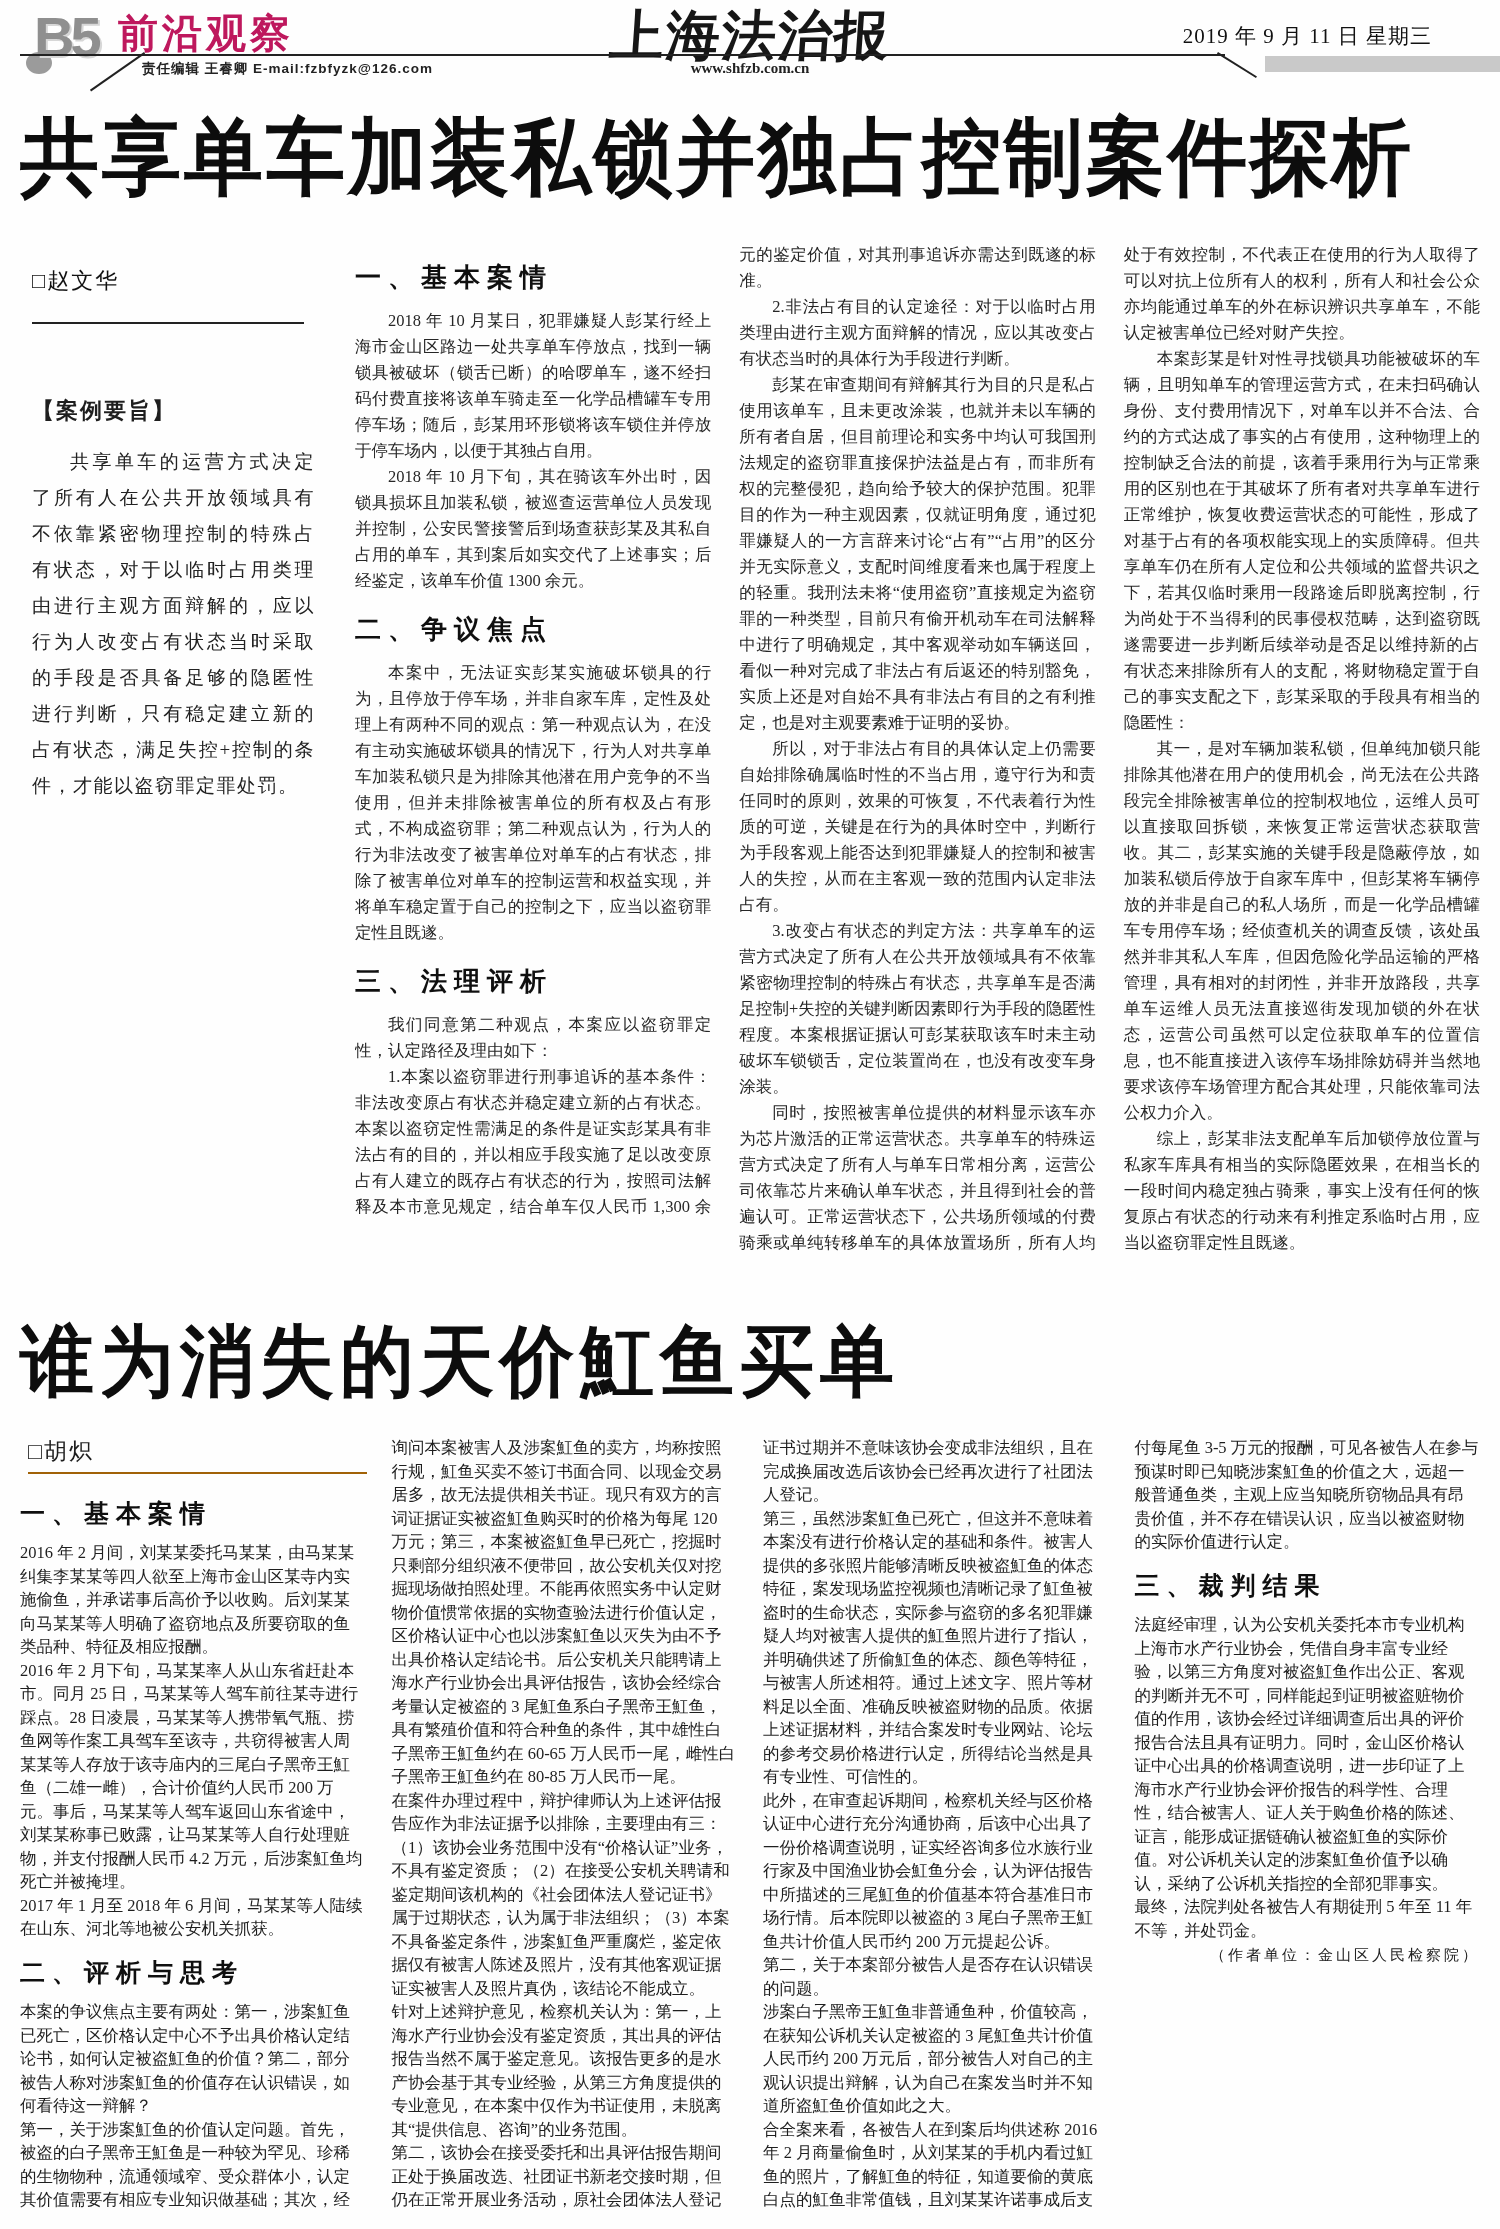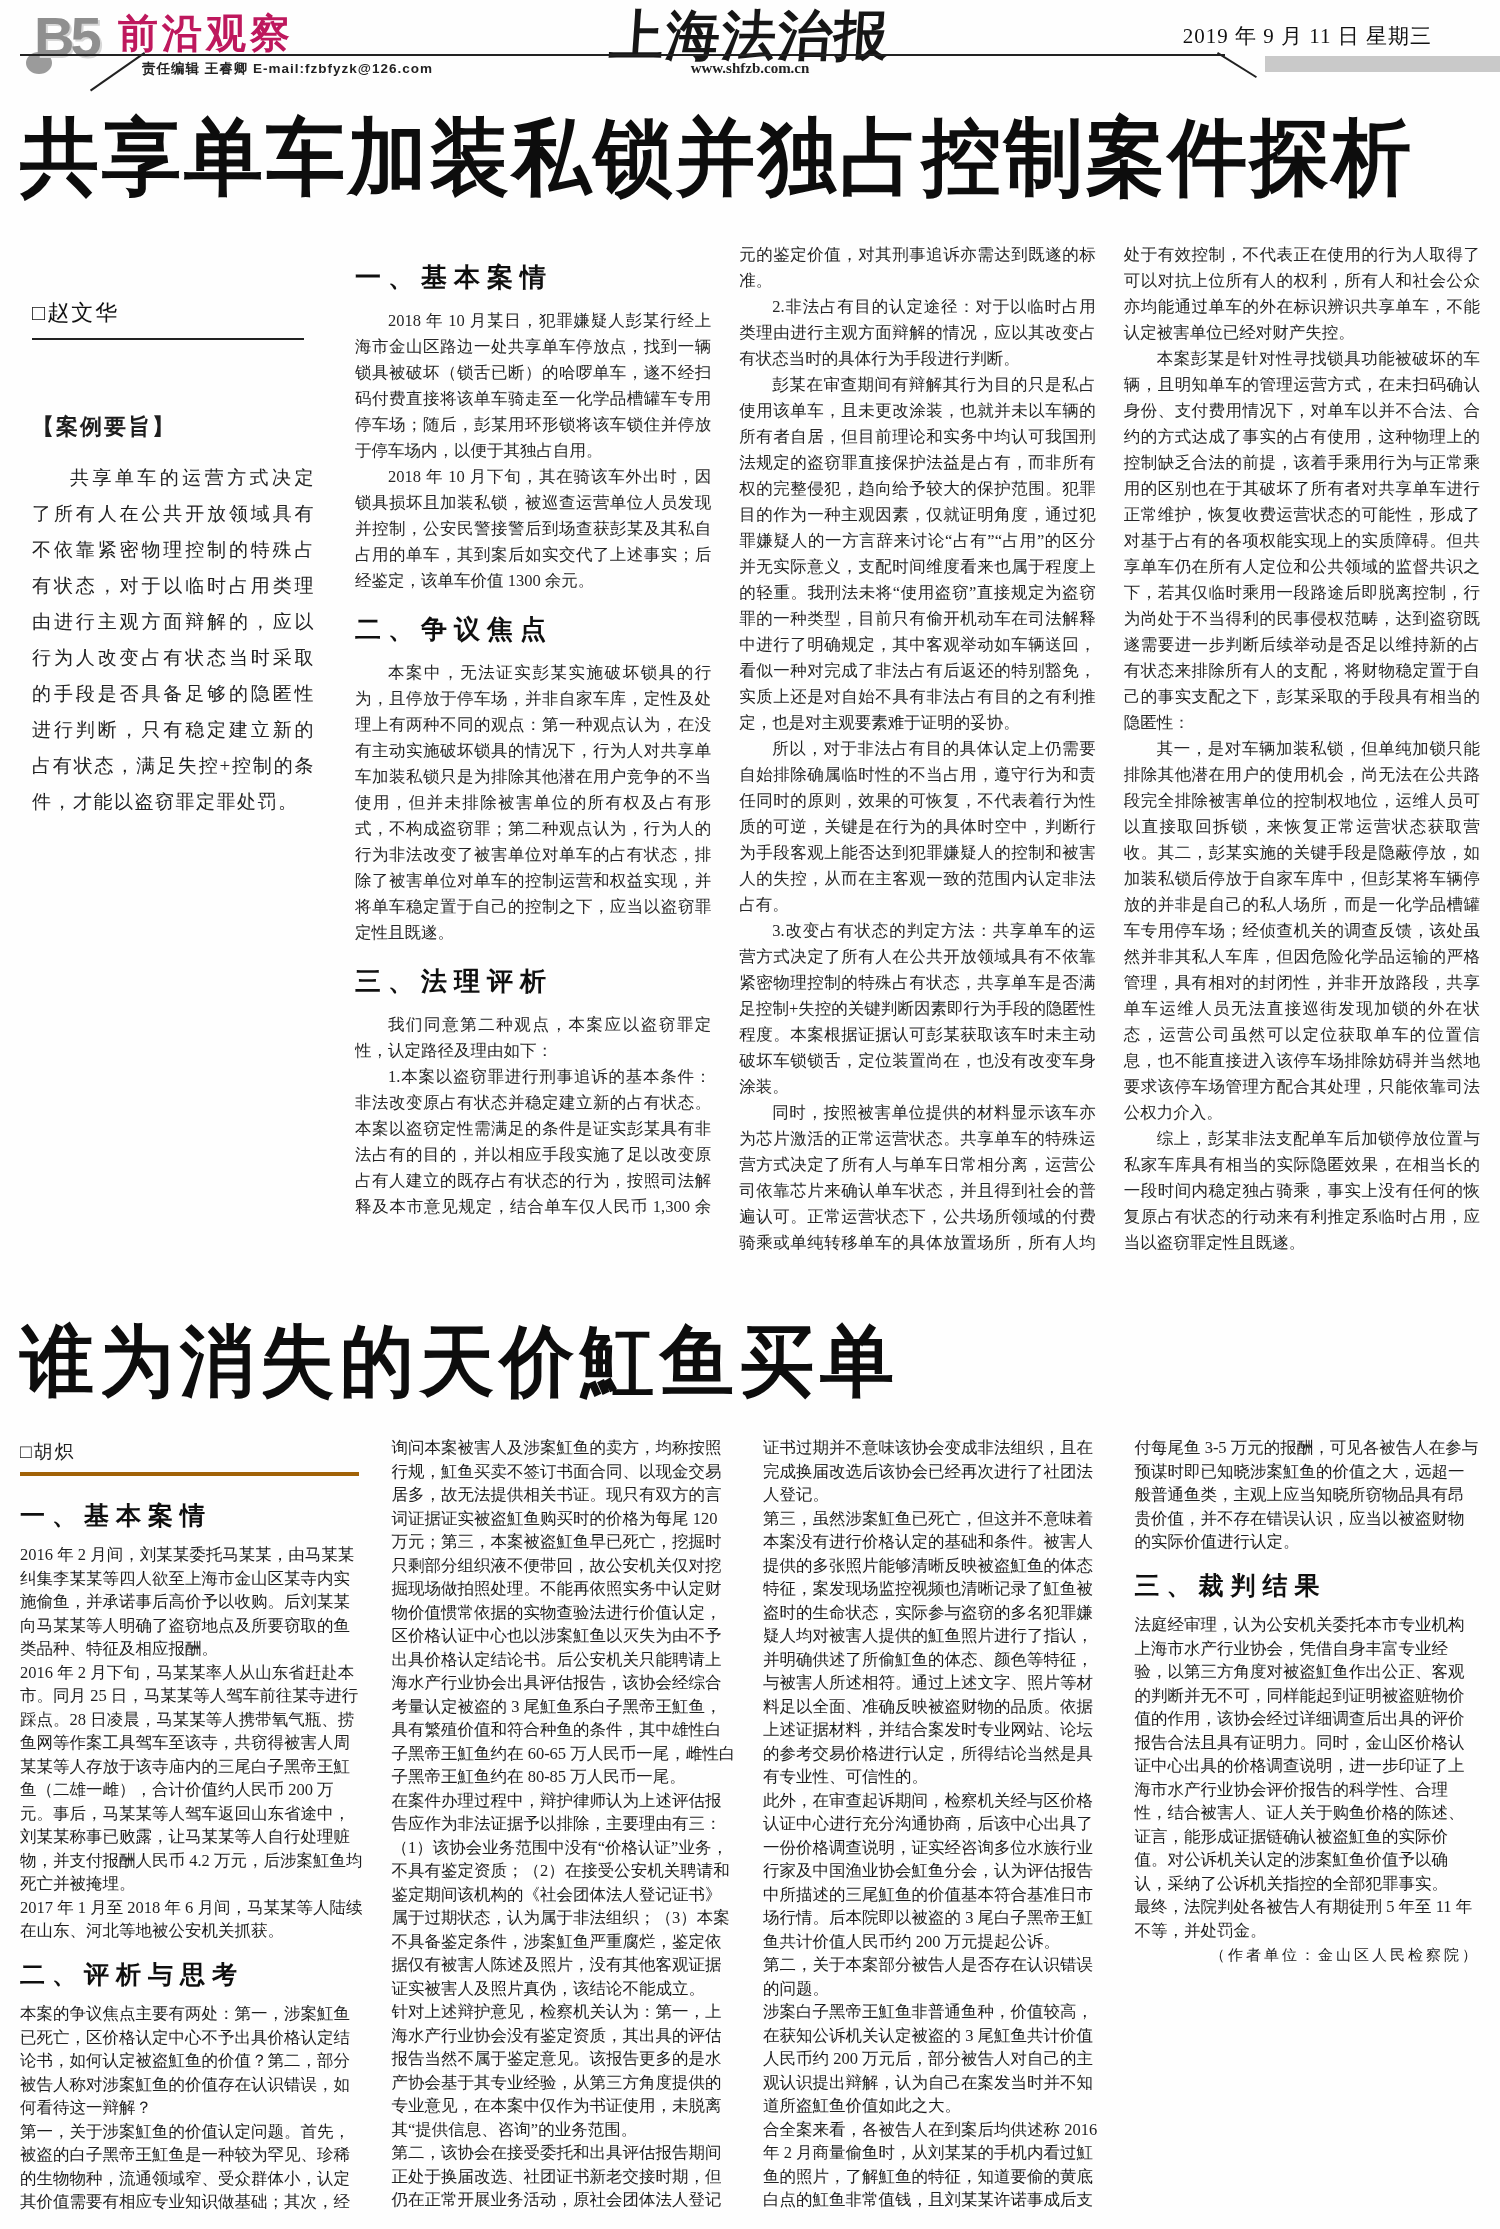--- a/index.html
+++ b/index.html
@@ -30,40 +30,40 @@
                transform:rotate(-35deg); transform-origin:right top; }
   .editor-line { position:absolute; left:122px; top:60px; font-size:13.5px; color:#222;
                  font-family:"Liberation Sans",sans-serif; font-weight:bold; letter-spacing:1px; }
 
   
   .a1-headline { margin-top:10px; font-family:"Liberation Sans",sans-serif; font-weight:900;
                  font-size:79px; letter-spacing:3px; color:#0d0d0d; white-space:nowrap;
                  transform:scaleY(1.06); transform-origin:top left; }
   .a1-body { display:flex; margin-top:34px; height:1020px; }
   .a1-left { width:295px; flex:0 0 295px; padding-left:12px; }
-  .author-block { margin-top:56px; padding-bottom:10px; border-bottom:2px solid #222;
+  .author-block { margin-top:24px; padding-bottom:26px; border-bottom:2px solid #222;
                   font-size:22px; letter-spacing:2px; color:#111; width:96%; }
   .abstract-title { margin-top:72px; font-size:22px; font-weight:bold; letter-spacing:2px; }
   .abstract-text { margin-top:18px; font-size:19px; line-height:36px; letter-spacing:1.5px;
                    text-align:justify; text-indent:2em; color:#222; }
   .flow { flex:1 1 auto; margin-left:40px; column-gap:28px; column-fill:auto; overflow:hidden; }
   .a1-flow { column-count:3; height:1020px; font-size:16.5px; line-height:26px; }
   .sec-heading { font-family:"Liberation Sans",sans-serif; font-weight:900; font-size:26px;
                  letter-spacing:7px; text-align:left; margin:22px 0 18px; color:#0f0f0f; }
   .flow p { text-align:justify; text-indent:2em; color:#262626; }
   .byline { text-align:right; font-size:15px; letter-spacing:3px; margin-top:2px; color:#222; }
 
   
   .a2-headline { margin-top:48px; font-family:"Liberation Sans",sans-serif; font-weight:900;
                  font-size:74px; letter-spacing:6px; color:#0d0d0d; white-space:nowrap;
                  transform:scaleY(1.05); transform-origin:top left; }
   .a2-body { margin-top:26px; column-count:4; column-gap:26px; column-fill:auto;
              height:778px; font-size:16.5px; line-height:23.5px; overflow:hidden; }
-  .a2-author { margin:4px 0 28px; padding-bottom:8px; border-bottom:4px solid #a16207;
-               font-size:19px; letter-spacing:2px; width:98%; }
+  .a2-author { margin:4px 8px 28px; padding-bottom:8px; border-bottom:2px solid #a16207;
+               font-size:23px; letter-spacing:2px; width:98%; }
   .a2-body .sec-heading { font-size:25px; margin:20px 0 16px; }
 </style>
 </head>
 <body>
 
 <div class="page">
 
   <div class="header">
     <div class="b5-dot"></div>
     <div class="b5-badge">B5</div>

